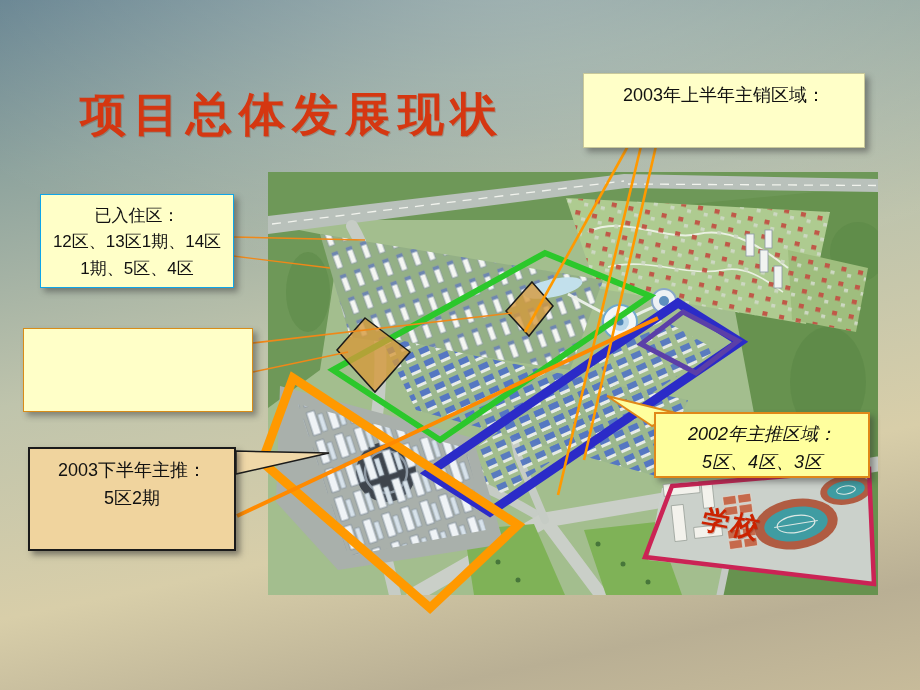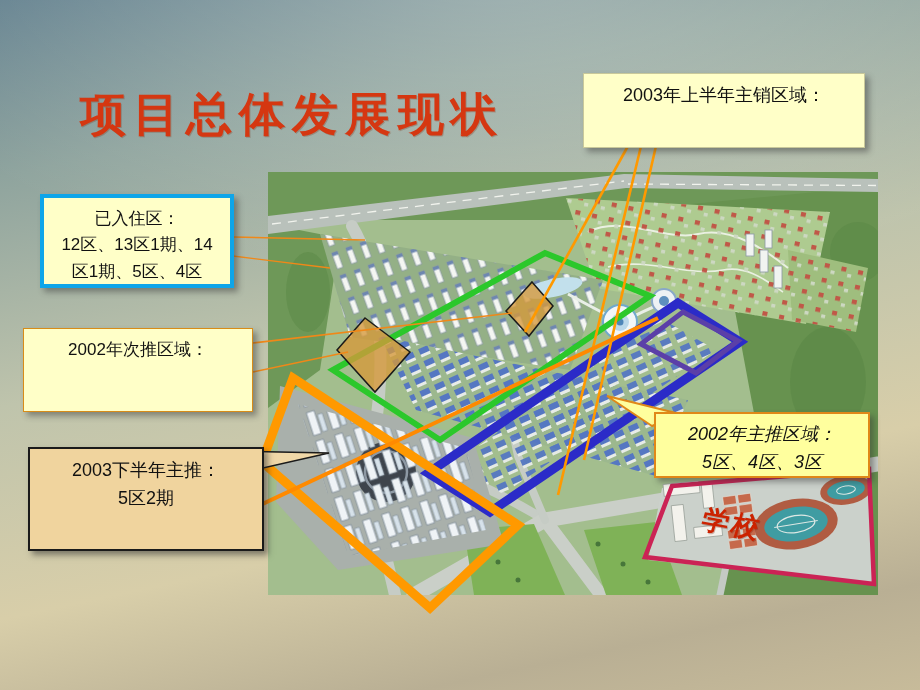--- a/index.html
+++ b/index.html
@@ -13,29 +13,29 @@
   .slide{position:absolute;inset:0;}
   .page-title{
     position:absolute;left:68px;top:72px;margin:12px;
     font-size:46px;font-weight:bold;letter-spacing:7px;color:#D53711;
     text-shadow:1px 1px 0 rgba(120,30,0,0.25);white-space:nowrap;
   }
   svg.scene{position:absolute;left:0;top:0;z-index:1;}
   .callout{
     position:absolute;z-index:3;color:#111;
     font-size:17px;line-height:1.55;padding:8px 11px;
-    background:#FFFFC8;border:4px solid #0ea5e9;
+    background:#FFFFC8;border:1px solid #0ea5e9;
     box-shadow:4px 4px 6px rgba(50,50,50,0.45);
     box-sizing:border-box;
   }
   .callout .ln{display:block;text-align:center;}
   .co-occupied{left:40px;top:194px;width:194px;height:94px;}
   .co-secondary{left:23px;top:328px;width:230px;height:84px;border:1.5px solid #D88C18;}
   .co-sales-h1{left:583px;top:73px;width:282px;height:75px;font-size:18px;border:1px solid #C8C89A;}
-  .co-push-h2{left:28px;top:447px;width:236px;height:104px;font-size:18px;background:#F0D49E;border:2px solid #1A1A1A;box-shadow:4px 4px 6px rgba(40,40,40,0.5);}
+  .co-push-h2{left:28px;top:447px;width:208px;height:104px;font-size:18px;background:#F0D49E;border:2px solid #1A1A1A;box-shadow:4px 4px 6px rgba(40,40,40,0.5);}
   .co-push-2002{left:654px;top:412px;width:216px;height:66px;font-size:18px;background:#FFFF9E;border:2px solid #E08818;text-align:center;padding-top:7px;font-style:italic;}
   .school-label{
     position:absolute;left:702px;top:506px;z-index:2;
     font-size:27px;font-weight:bold;color:#CC2200;letter-spacing:3px;
     transform:rotate(10deg) skewX(-6deg);white-space:nowrap;
     text-shadow:1px 1px 0 rgba(120,20,0,0.3);
   }
 </style>
 </head>
 <body>
@@ -200,21 +200,20 @@
     <polygon points="236,451 329,453 236,474" fill="#F0D8A8" stroke="#1A1A1A" stroke-width="1.5"></polygon>
     <polygon points="652,426 607,396 680,414" fill="#FFFF9E" stroke="#E08818" stroke-width="2"></polygon>
   </svg>
 
   <div class="callout co-occupied">
     <span class="ln">已入住区：</span>
     <span class="ln">12区、13区1期、14区1期、5区、4区</span>
   </div>
 
   <div class="callout co-secondary">
-    <span class="ln">2002年次推区域：</span>
   </div>
 
   <div class="callout co-sales-h1">
     <span class="ln">2003年上半年主销区域：</span>
   </div>
 
   <div class="callout co-push-h2">
     <span class="ln">2003下半年主推：</span>
     <span class="ln">5区2期</span>
   </div>

